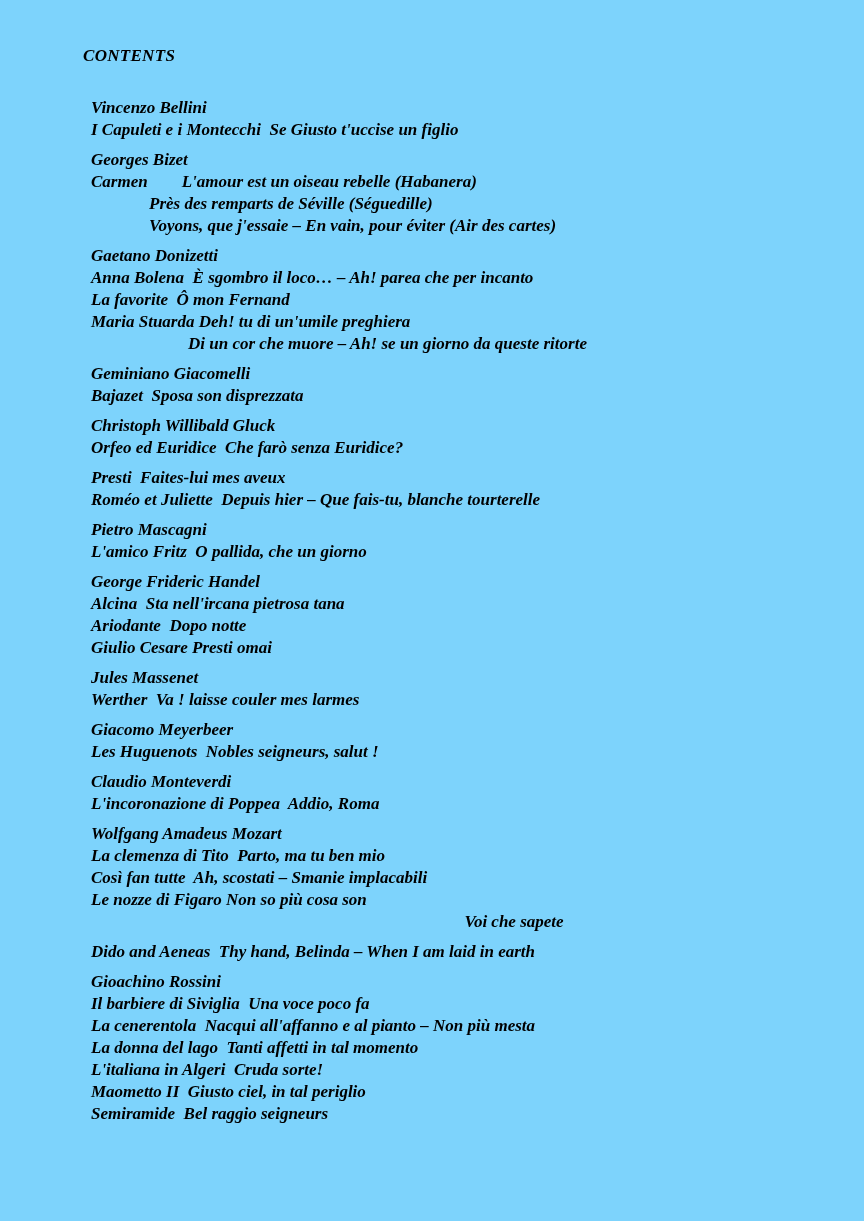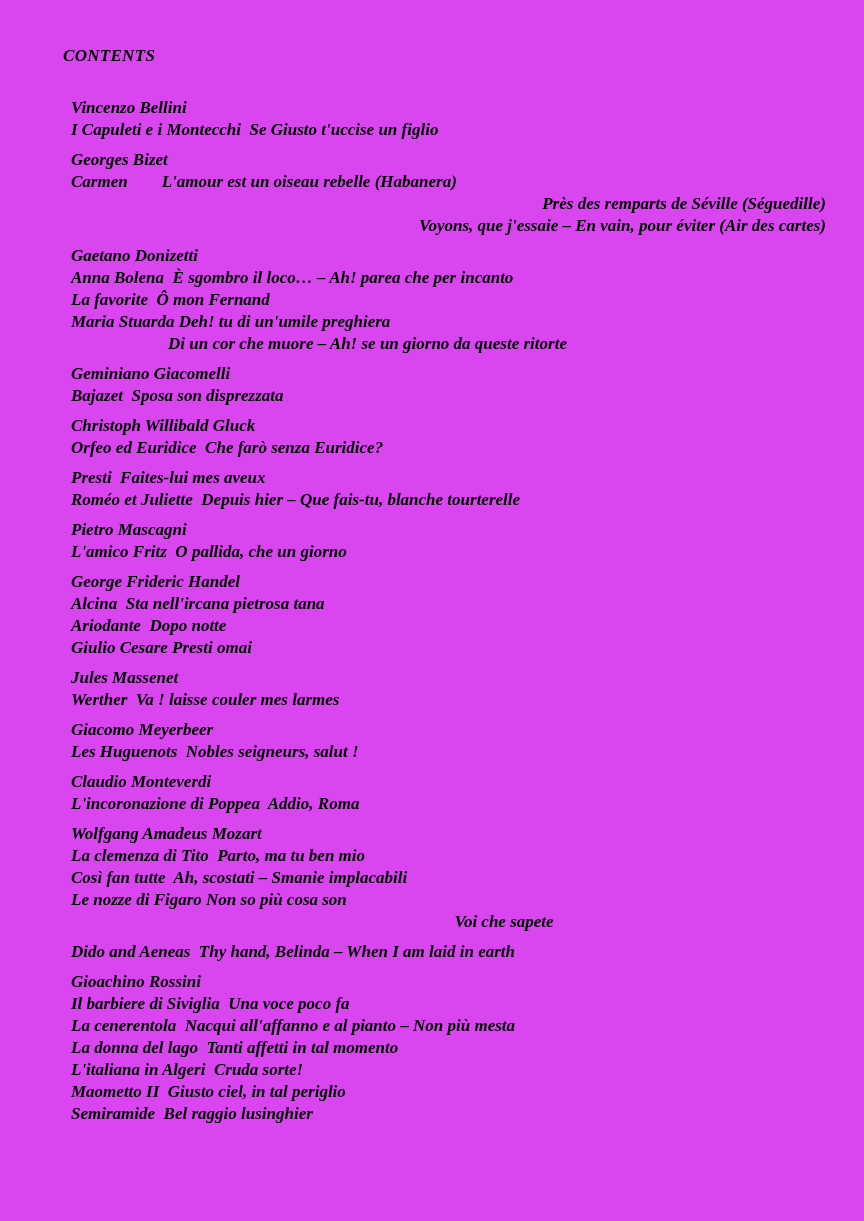--- a/index.html
+++ b/index.html
@@ -1,41 +1,41 @@
 <!DOCTYPE html>
 <html><head>
 <meta charset="utf-8">
 <style>
   html, body { margin: 0; padding: 0; background: #ffffff; }
   .page {
     width: 864px;
     height: 1221px;
     box-sizing: border-box;
-    background: #d946ef;
-    padding: 45px 30px 0 63px;
+    background: #7dd3fc;
+    padding: 45px 30px 0 83px;
     font-family: "Liberation Serif", "DejaVu Serif", serif;
     font-weight: bold;
     font-style: italic;
     font-size: 17px;
     color: #000000;
     overflow: hidden;
   }
   .title {
     line-height: 22px;
     margin: 0 0 30px 0;
     white-space: pre;
     letter-spacing: 0.3px;
   }
   .section { margin: 8px; }
   .section + .section { margin-top: 8px; }
   .line {
     line-height: 22px;
     white-space: pre;
   }
-  .indent-1 { padding-left: 58px; text-align: right; }
+  .indent-1 { padding-left: 58px; }
   .indent-2 { padding-left: 97px; }
   .indent-3 { padding-left: 111px; text-align: center; }
 </style>
 </head>
 <body>
 
 <div class="page">
 
   <div class="title">CONTENTS</div>
 
@@ -113,16 +113,16 @@
     <div class="line">Dido and Aeneas  Thy hand, Belinda – When I am laid in earth</div>
   </div>
 
   <div class="section">
     <div class="line">Gioachino Rossini</div>
     <div class="line">Il barbiere di Siviglia  Una voce poco fa</div>
     <div class="line">La cenerentola  Nacqui all'affanno e al pianto – Non più mesta</div>
     <div class="line">La donna del lago  Tanti affetti in tal momento</div>
     <div class="line">L'italiana in Algeri  Cruda sorte!</div>
     <div class="line">Maometto II  Giusto ciel, in tal periglio</div>
-    <div class="line">Semiramide  Bel raggio lusinghier</div>
+    <div class="line">Semiramide  Bel raggio seigneurs</div>
   </div>
 
 </div>
 
 </body></html>

